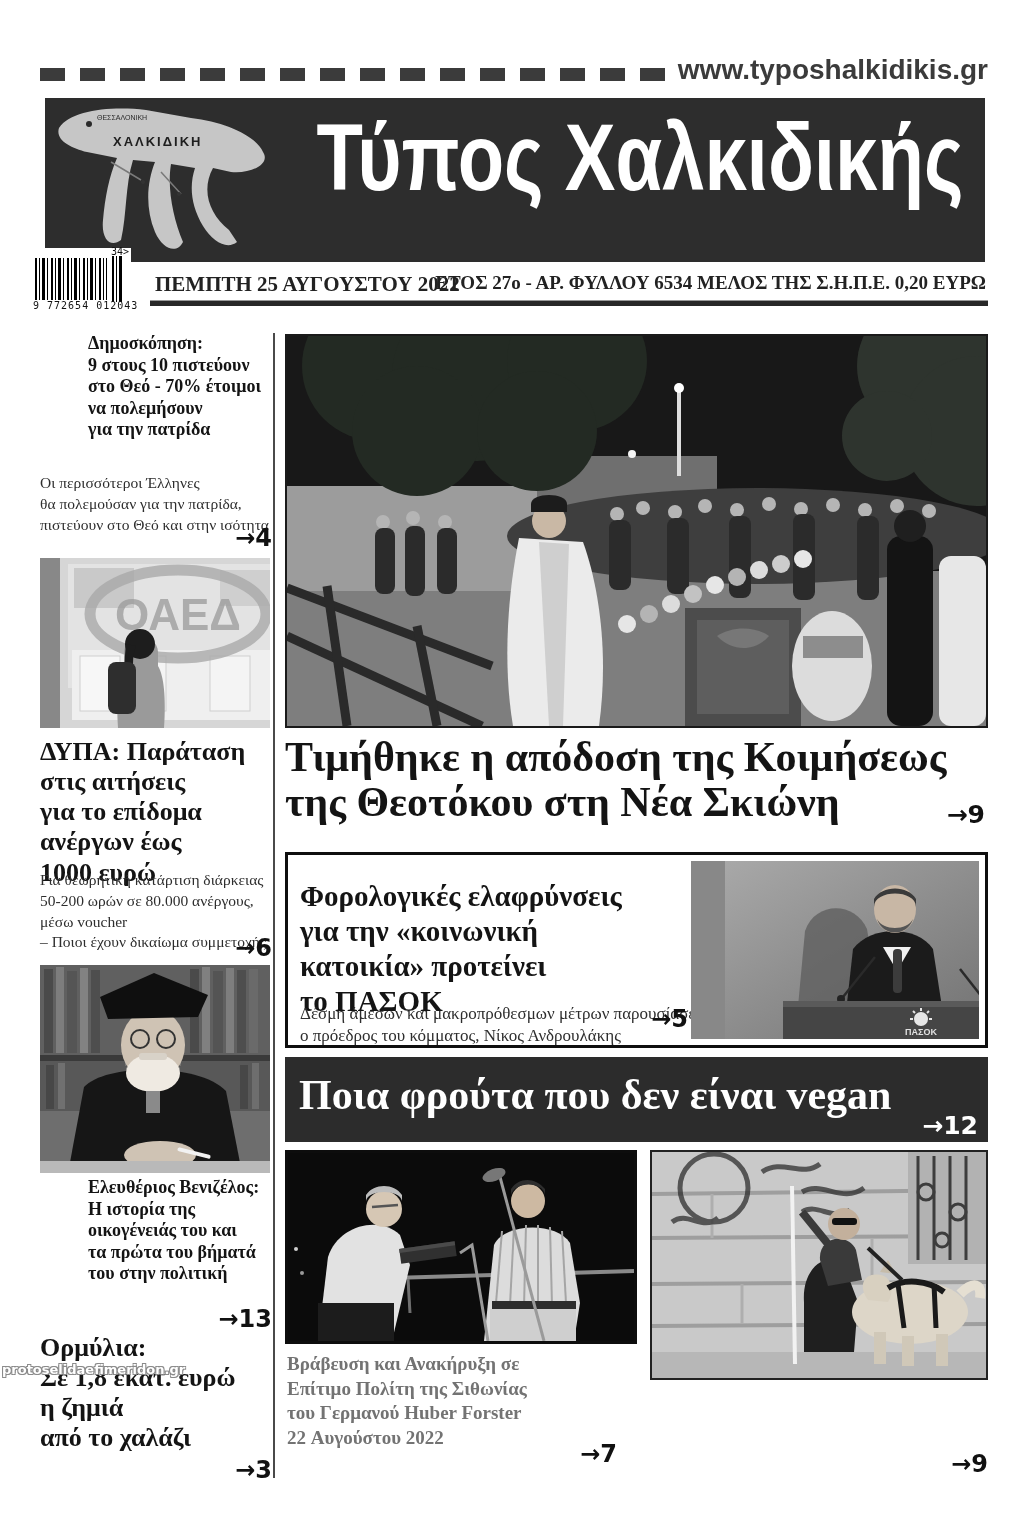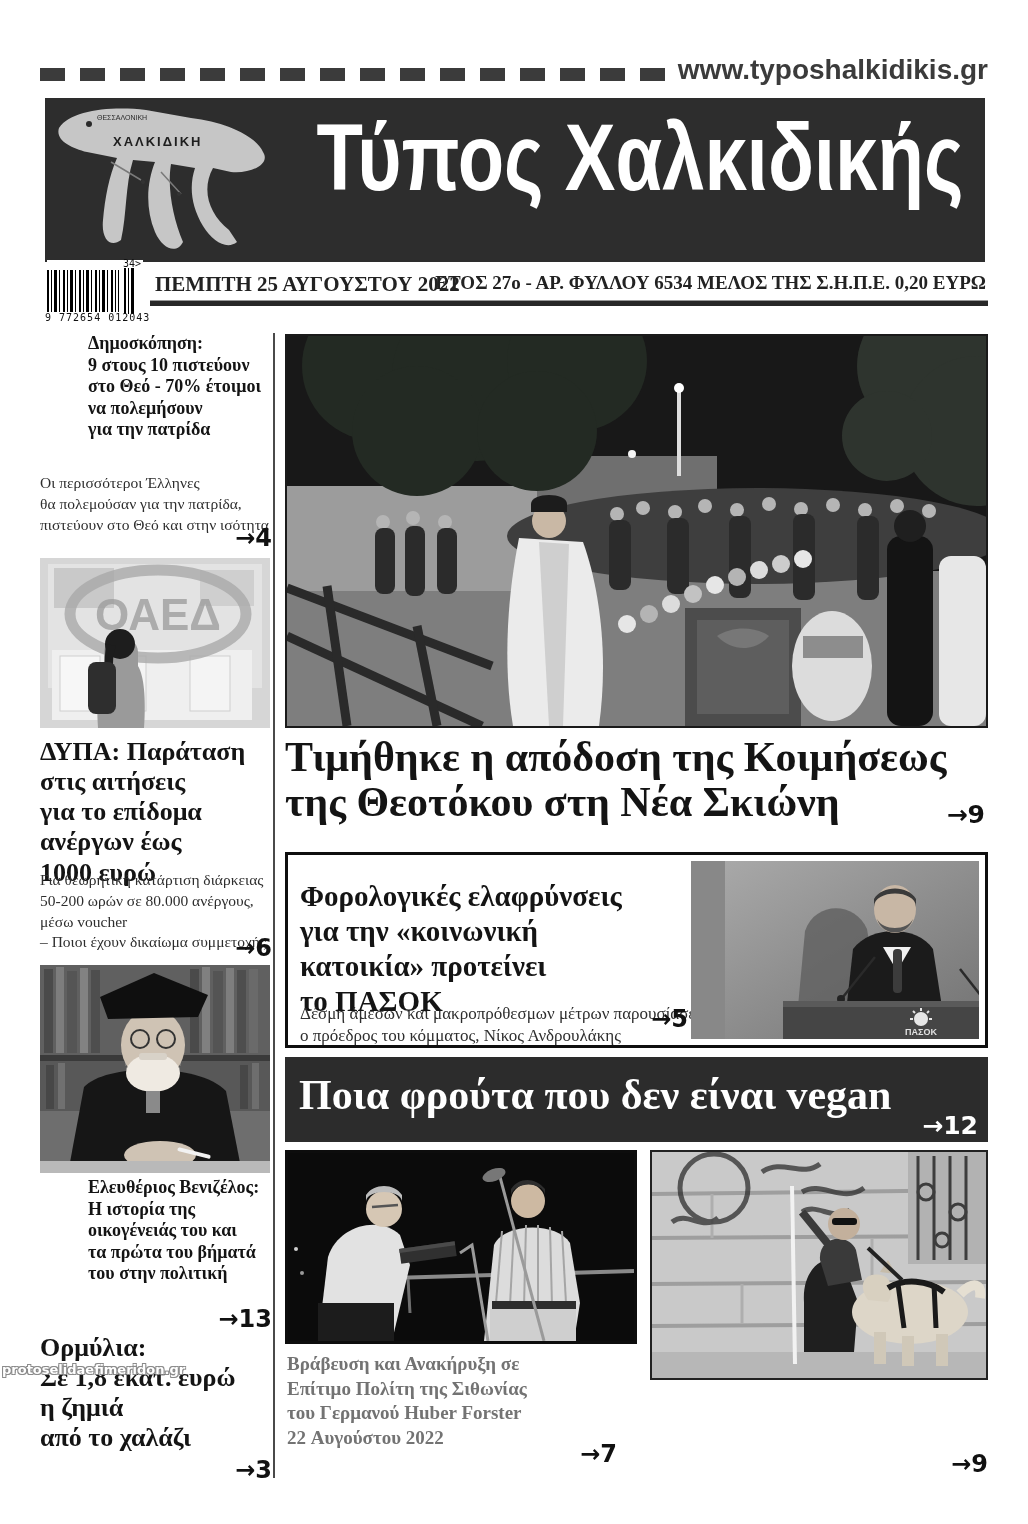--- a/index.html
+++ b/index.html
@@ -62,21 +62,21 @@
       <circle cx="38" cy="22" r="3" fill="#2a2a2a"></circle>
       <text x="46" y="18" font-size="7" fill="#2a2a2a" font-family="Liberation Sans,sans-serif">ΘΕΣΣΑΛΟΝΙΚΗ</text>
       <text x="62" y="44" font-size="13" font-weight="bold" letter-spacing="2" fill="#1e1e1e" font-family="Liberation Sans,sans-serif">ΧΑΛΚΙΔΙΚΗ</text>
       <path d="M60,60 L90,78 M110,70 L130,92" stroke="#7a7a7a" stroke-width="1.5" fill="none"></path>
       <circle cx="92" cy="80" r="2" fill="#333"></circle>
         <circle cx="128" cy="92" r="2" fill="#333"></circle>
     </svg>
     <div class="abs mast-title" style="left:255px;right:5px;top:18px;">Τύπος Χαλκιδικής</div>
   </div>
 
-  <div class="abs" style="left:35px;top:260px;width:96px;height:64px;background:#fff;margin-left:12px;">
+  <div class="abs" style="left:35px;top:248px;width:96px;height:64px;background:#fff;">
     <div class="abs bc-flag" style="right:2px;top:-2px;">34&gt;</div>
     <div class="abs bars" style="left:0;top:10px;width:72px;height:42px;"></div>
     <div class="abs bars" style="left:77px;top:8px;width:12px;height:46px;"></div>
     <div class="abs bc-num" style="left:-2px;top:52px;">9 772654 012043</div>
   </div>
   <div class="abs date-text" style="left:155px;top:272px;">ΠΕΜΠΤΗ 25 ΑΥΓΟΥΣΤΟΥ 2022</div>
   <div class="abs issue-text" style="right:42px;top:272px;">ΕΤΟΣ 27ο - ΑΡ. ΦΥΛΛΟΥ 6534 ΜΕΛΟΣ ΤΗΣ Σ.Η.Π.Ε. 0,20 ΕΥΡΩ</div>
   <div class="abs thick-rule" style="left:150px;top:300px;width:838px;height:6px;"></div>
 
   <div class="abs vdivider" style="left:273px;top:333px;width:2px;height:1145px;"></div>
@@ -84,21 +84,21 @@
   <div class="abs hl-sm pre" style="left:40px;top:333px;width:232px;">Δημοσκόπηση:
 9 στους 10 πιστεύουν
 στο Θεό - 70% έτοιμοι
 να πολεμήσουν
 για την πατρίδα</div>
   <div class="abs sub-sm pre" style="left:40px;top:473px;width:238px;">Οι περισσότεροι Έλληνες
 θα πολεμούσαν για την πατρίδα,
 πιστεύουν στο Θεό και στην ισότητα</div>
   <div class="abs pageref" style="left:40px;top:524px;width:232px;font-size:24px;">→4</div>
 
-  <div class="abs photo-frame" style="left:40px;top:558px;width:230px;height:170px;">
+  <div class="abs photo-frame" style="left:40px;top:558px;width:230px;height:170px;padding-left:20px;">
     <svg width="230" height="170" viewBox="0 0 230 170" preserveAspectRatio="none">
       <rect width="230" height="170" fill="#d6d6d6"></rect>
       <rect x="8" y="6" width="214" height="124" fill="#e3e3e3"></rect>
       <rect x="14" y="10" width="60" height="40" fill="#bdbdbd" opacity="0.7"></rect>
       <rect x="160" y="12" width="54" height="36" fill="#c6c6c6" opacity="0.7"></rect>
       <rect x="12" y="92" width="200" height="70" fill="#efefef"></rect>
       <rect x="20" y="98" width="40" height="55" fill="#f7f7f7" stroke="#cfcfcf"></rect>
       <rect x="66" y="98" width="40" height="55" fill="#f4f4f4" stroke="#cfcfcf"></rect>
       <rect x="150" y="98" width="40" height="55" fill="#f4f4f4" stroke="#cfcfcf"></rect>
       <ellipse cx="118" cy="56" rx="88" ry="44" fill="none" stroke="#a9a9a9" stroke-width="11" opacity="0.8"></ellipse>

